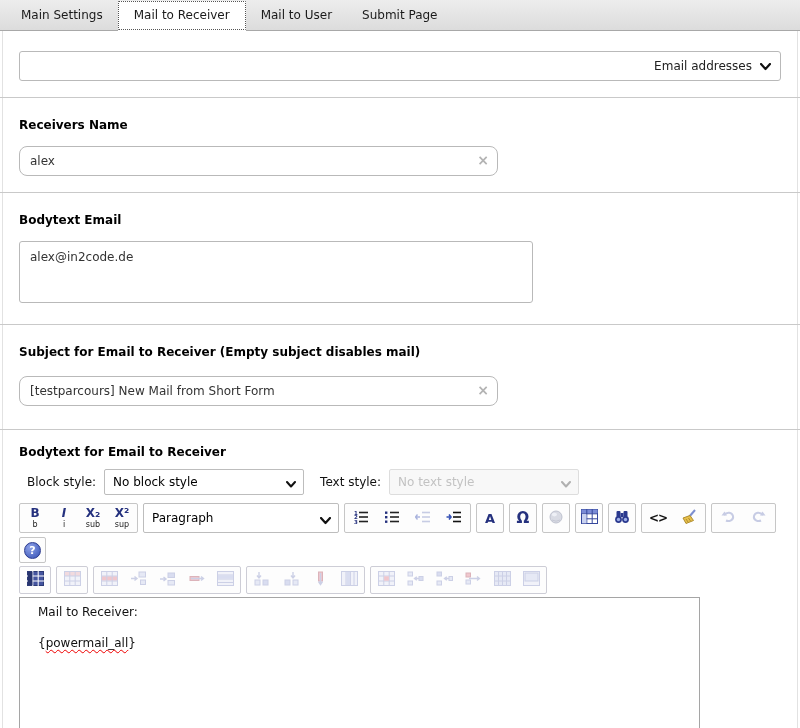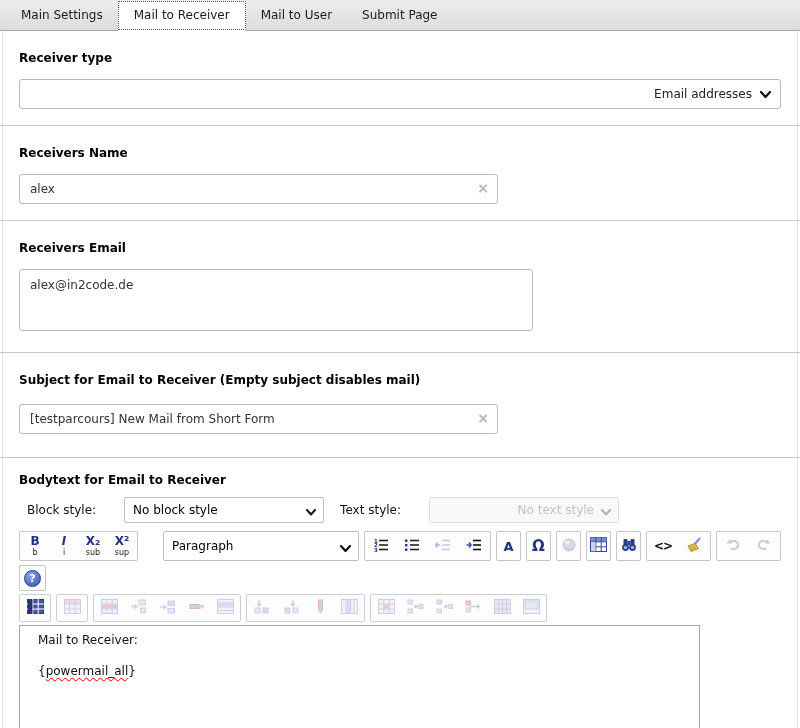--- a/index.html
+++ b/index.html
@@ -19,35 +19,35 @@
   .section { padding:20px 16px 16px; background:#fff; }
   .flabel { font-weight:bold; margin-bottom:14px; font-size:12px; }
 
   
   .selwrap { position:relative; }
   select.sel { -webkit-appearance:none; appearance:none; width:100%; height:30px;
     border:1px solid #b9b9b9; border-radius:3px; background:#fff; padding:0 28px 0 10px;
     font-family:inherit; font-size:12px; color:#222;text-align:right; }
   .chev { position:absolute; right:10px; top:9px; pointer-events:none; }
   .inwrap { position:relative; }
-  input.txt { width:100%; height:30px; border:1px solid #b9b9b9; border-radius:3px;
+  input.txt { width:100%; height:30px; border:1px solid #b9b9b9; border-radius:8px;
     padding:0 26px 0 10px; font-family:inherit; font-size:12px; color:#333; background:#fff; }
   .clear { position:absolute; right:9px; top:6px; color:#b3b3b3; font-weight:bold;
     font-size:14px; line-height:16px; cursor:pointer; }
   textarea.ta { width:514px; height:62px; border:1px solid #b9b9b9; border-radius:3px;
     padding:8px 10px; font-family:inherit; font-size:12px; color:#333; resize:none; }
   .w-name { width:479px; } .w-subj { width:479px; }
 
   
   .stylebar { display:flex; align-items:center; gap:8px; margin:2px 0 8px 8px; }
   .stylebar label { color:#111; }
-  .stylesel { position:relative; display:inline-block;margin-left:20px; }
+  .stylesel { position:relative; display:inline-block; }
   select.ssel { -webkit-appearance:none; appearance:none; height:26px; border:1px solid #bdbdbd;
     border-radius:2px; background:#fff; padding:0 24px 0 8px; font-family:inherit; font-size:12px; }
-  select.ssel:disabled { background:#f6f6f6; color:#a9a9a9; border-color:#cfcfcf;text-align:right; }
+  select.ssel:disabled { background:#f6f6f6; color:#a9a9a9; border-color:#cfcfcf; }
   .stylesel .chev { top:8px; right:8px; }
   .tb { display:flex; align-items:center; gap:5px; margin-bottom:3px; }
   .grp { display:inline-flex; align-items:center; border:1px solid #c6c6c6; border-radius:2px;
     background:#fdfdfd; padding:1px 5px; gap:9px; height:30px; }
   .tbtn { display:inline-flex; flex-direction:column; align-items:center; justify-content:center;
     min-width:20px; height:27px; cursor:pointer; }
   .tbtn .g { font-weight:bold; color:#25317e; font-size:12px; line-height:13px; }
   .tbtn .g.it { font-style:italic; }
   .tbtn .s { font-size:8px; color:#222; line-height:9px; }
   .sbtn { display:inline-flex; align-items:center; justify-content:center; width:28px; height:30px;
@@ -78,21 +78,20 @@
   <div class="tabbar">
     <div class="tab">Main Settings</div>
     <div class="tab active">Mail to Receiver</div>
     <div class="tab">Mail to User</div>
     <div class="tab">Submit Page</div>
   </div>
 
   <div class="panel">
 
     <div class="section">
-      <div class="flabel">Receiver type</div>
       <div class="selwrap">
         <select class="sel">
           <option>Email addresses</option>
         </select>
         <span class="chev">
           <svg width="11" height="8" viewBox="0 0 11 8">
               <path d="M1 1 L5.5 6 L10 1" fill="none" stroke="#111" stroke-width="2.2" stroke-linecap="round" stroke-linejoin="round"></path>
             </svg>
         </span>
       </div>
@@ -102,21 +101,21 @@
     <div class="section">
       <div class="flabel">Receivers Name</div>
       <div class="inwrap w-name">
         <input class="txt" type="text" value="alex" style="">
         <span class="clear">×</span>
       </div>
     </div>
     <div class="sep"></div>
 
     <div class="section" style="padding-bottom:18px;">
-      <div class="flabel">Receivers Email</div>
+      <div class="flabel">Bodytext Email</div>
       <textarea class="ta" style="">alex@in2code.de</textarea>
     </div>
     <div class="sep"></div>
 
     <div class="section" style="padding-bottom:23px;">
       <div class="flabel" style="margin-bottom:17px;">Subject for Email to Receiver (Empty subject disables mail)</div>
       <div class="inwrap w-subj">
         <input class="txt" type="text" value="[testparcours] New Mail from Short Form" style="">
         <span class="clear">×</span>
       </div>

